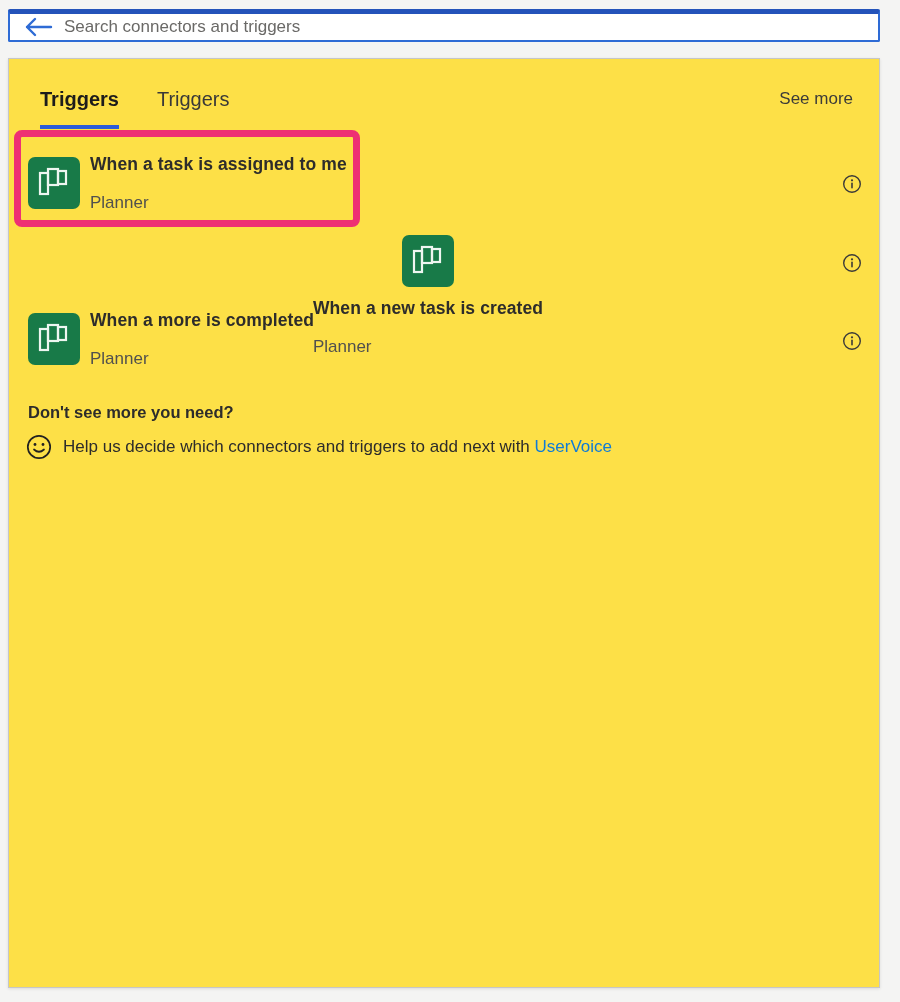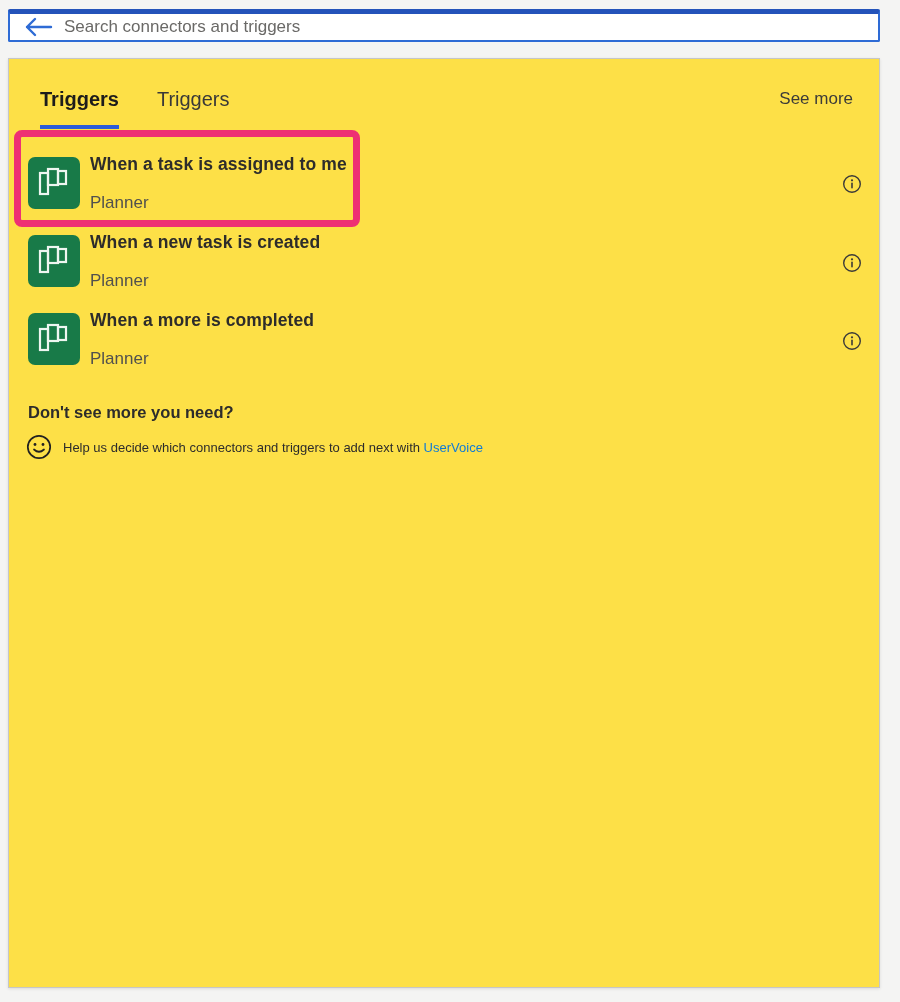--- a/index.html
+++ b/index.html
@@ -52,21 +52,21 @@
     position:absolute; left:5px; top:71px; width:346px; height:97px;
     border:7px solid #ee3073; border-radius:8px;
     pointer-events:none; z-index:3;
   }
 
   
   .row {
     position:absolute; left:19px; width:800px; height:52px;
     display:flex; align-items:center; gap:10px; cursor:pointer;
   }
-  .row-1 { top:98px; } .row-2 { top:176px; } .row-3 { top:254px; }
+  .row-1 { top:98px; } .row-2 { top:176px;flex-direction:column; } .row-3 { top:254px; }
   .row-icon { width:52px; height:52px; flex:0 0 auto; }
   .row-text { display:flex; flex-direction:column; justify-content:center; gap:16px; }
   .row-title { font-size:17.5px; font-weight:700; color:#2d2c2b; line-height:23px; letter-spacing:0.1px; }
   .row-sub { font-size:17px; color:#51504e; line-height:21px; }
 
   
   .info-btn {
     position:absolute; left:833px; width:20px; height:20px; cursor:pointer;
   }
   .info-1 { top:115px; } .info-2 { top:194px; } .info-3 { top:272px; }
@@ -74,21 +74,21 @@
   
   .footer-heading {
     position:absolute; left:19px; top:344px;
     font-size:16.5px; font-weight:700; color:#2d2c2b;
   }
   .footer-help {
     position:absolute; left:17px; top:375px;
     display:flex; align-items:center; gap:11px;
   }
   .smiley { width:26px; height:26px; flex:0 0 auto; }
-  .help-text { font-size:13px; color:#2d2c2b; }
+  .help-text { font-size:17px; color:#2d2c2b; }
   .uservoice-link { color:#0f7bd7; cursor:pointer; }
 </style>
 </head>
 <body>
 
 <div class="stage">
 
   <div class="search-box">
     <svg class="back-arrow" viewBox="0 0 32 24">
       <path d="M29 12 H5 M13 4 L5 12 L13 20" fill="none" stroke="#2e6bd5" stroke-width="2.4" stroke-linecap="round" stroke-linejoin="round"></path>

